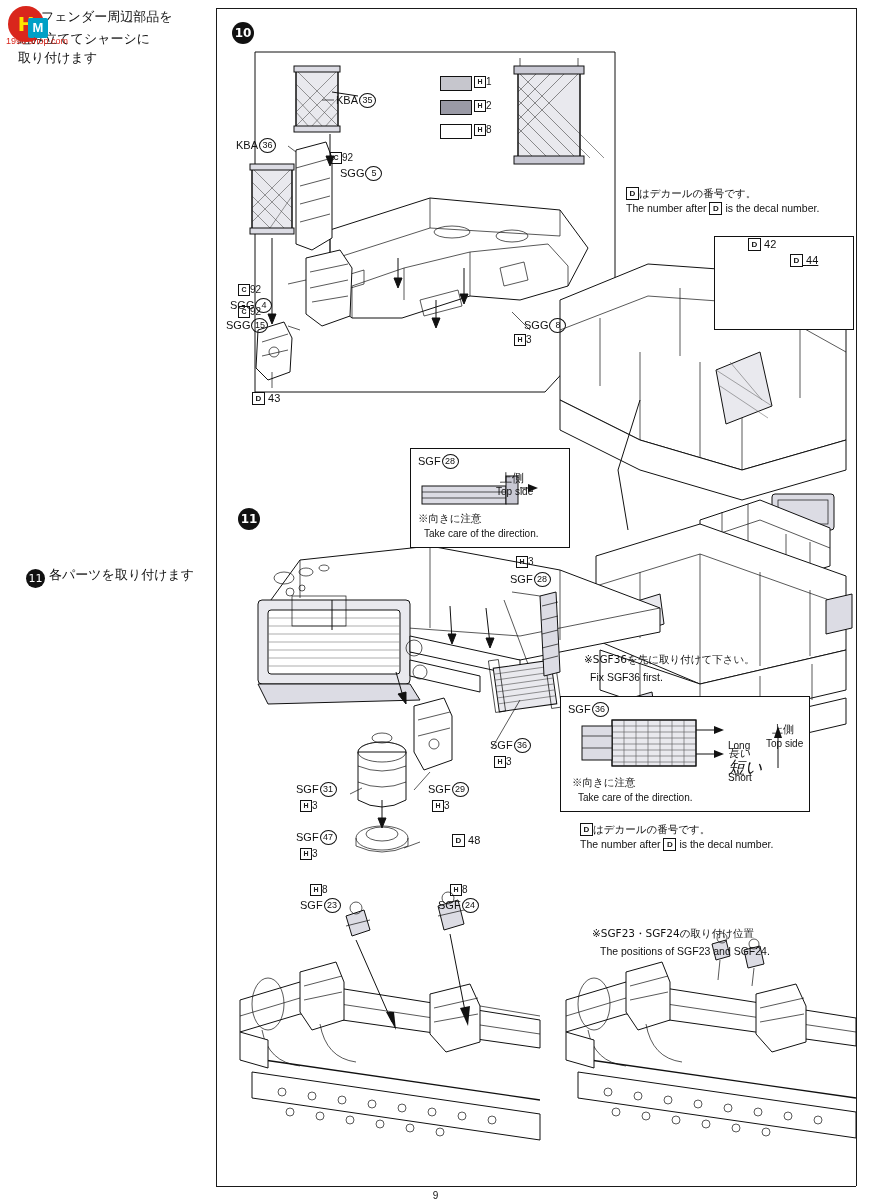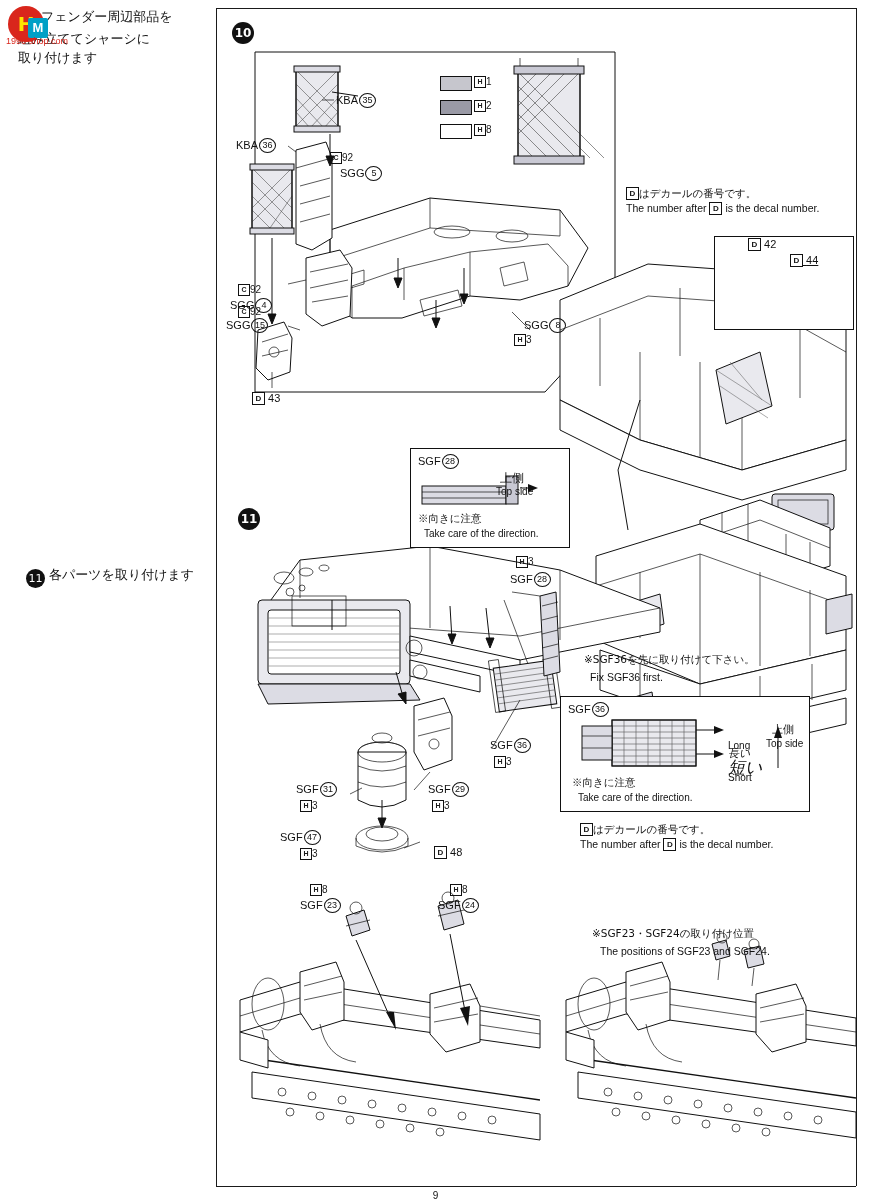--- a/index.html
+++ b/index.html
@@ -445,24 +445,24 @@
 
   <div class="lbl" style="left:490px;top:738px;"><span>SGF</span><span class="circ">36</span></div>
   <div class="pH" style="left:494px;top:756px;"><span class="sq">H</span><span>3</span></div>
 
   <div class="lbl" style="left:296px;top:782px;"><span>SGF</span><span class="circ">31</span></div>
   <div class="pH" style="left:300px;top:800px;"><span class="sq">H</span><span>3</span></div>
 
   <div class="lbl" style="left:428px;top:782px;"><span>SGF</span><span class="circ">29</span></div>
   <div class="pH" style="left:432px;top:800px;"><span class="sq">H</span><span>3</span></div>
 
-  <div class="lbl" style="left:280px;top:830px;"><span>SGF</span><span class="circ">47</span></div>
+  <div class="lbl" style="left:296px;top:830px;"><span>SGF</span><span class="circ">47</span></div>
   <div class="pH" style="left:300px;top:848px;"><span class="sq">H</span><span>3</span></div>
 
-  <div class="lbl" style="left:434px;top:834px;margin-top:12px;"><span class="sqb">D</span> <span>48</span></div>
+  <div class="lbl" style="left:452px;top:834px;"><span class="sqb">D</span> <span>48</span></div>
 
   <div class="pH" style="left:310px;top:884px;"><span class="sq">H</span><span>8</span></div>
   <div class="lbl" style="left:300px;top:898px;"><span>SGF</span><span class="circ">23</span></div>
 
   <div class="pH" style="left:450px;top:884px;"><span class="sq">H</span><span>8</span></div>
   <div class="lbl" style="left:438px;top:898px;"><span>SGF</span><span class="circ">24</span></div>
 
   <div class="note jp" style="left:584px;top:652px;">
     <span>※SGF</span><span class="circ">36</span><span>を先に取り付けて下さい。</span>
   </div>

